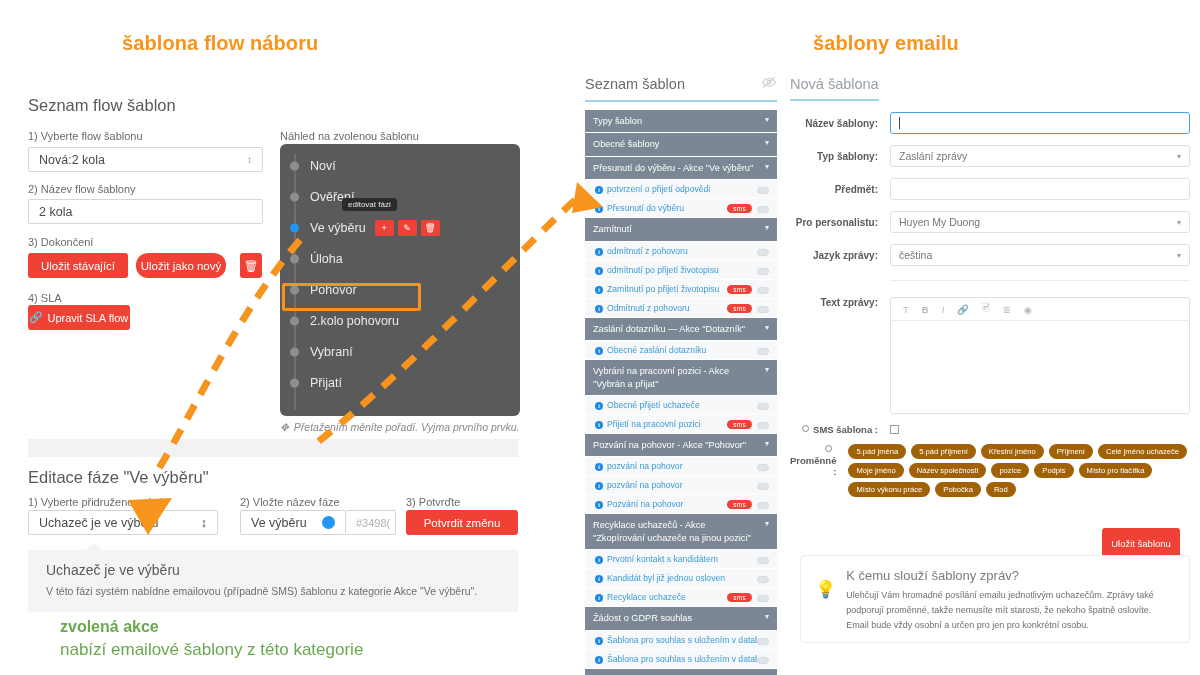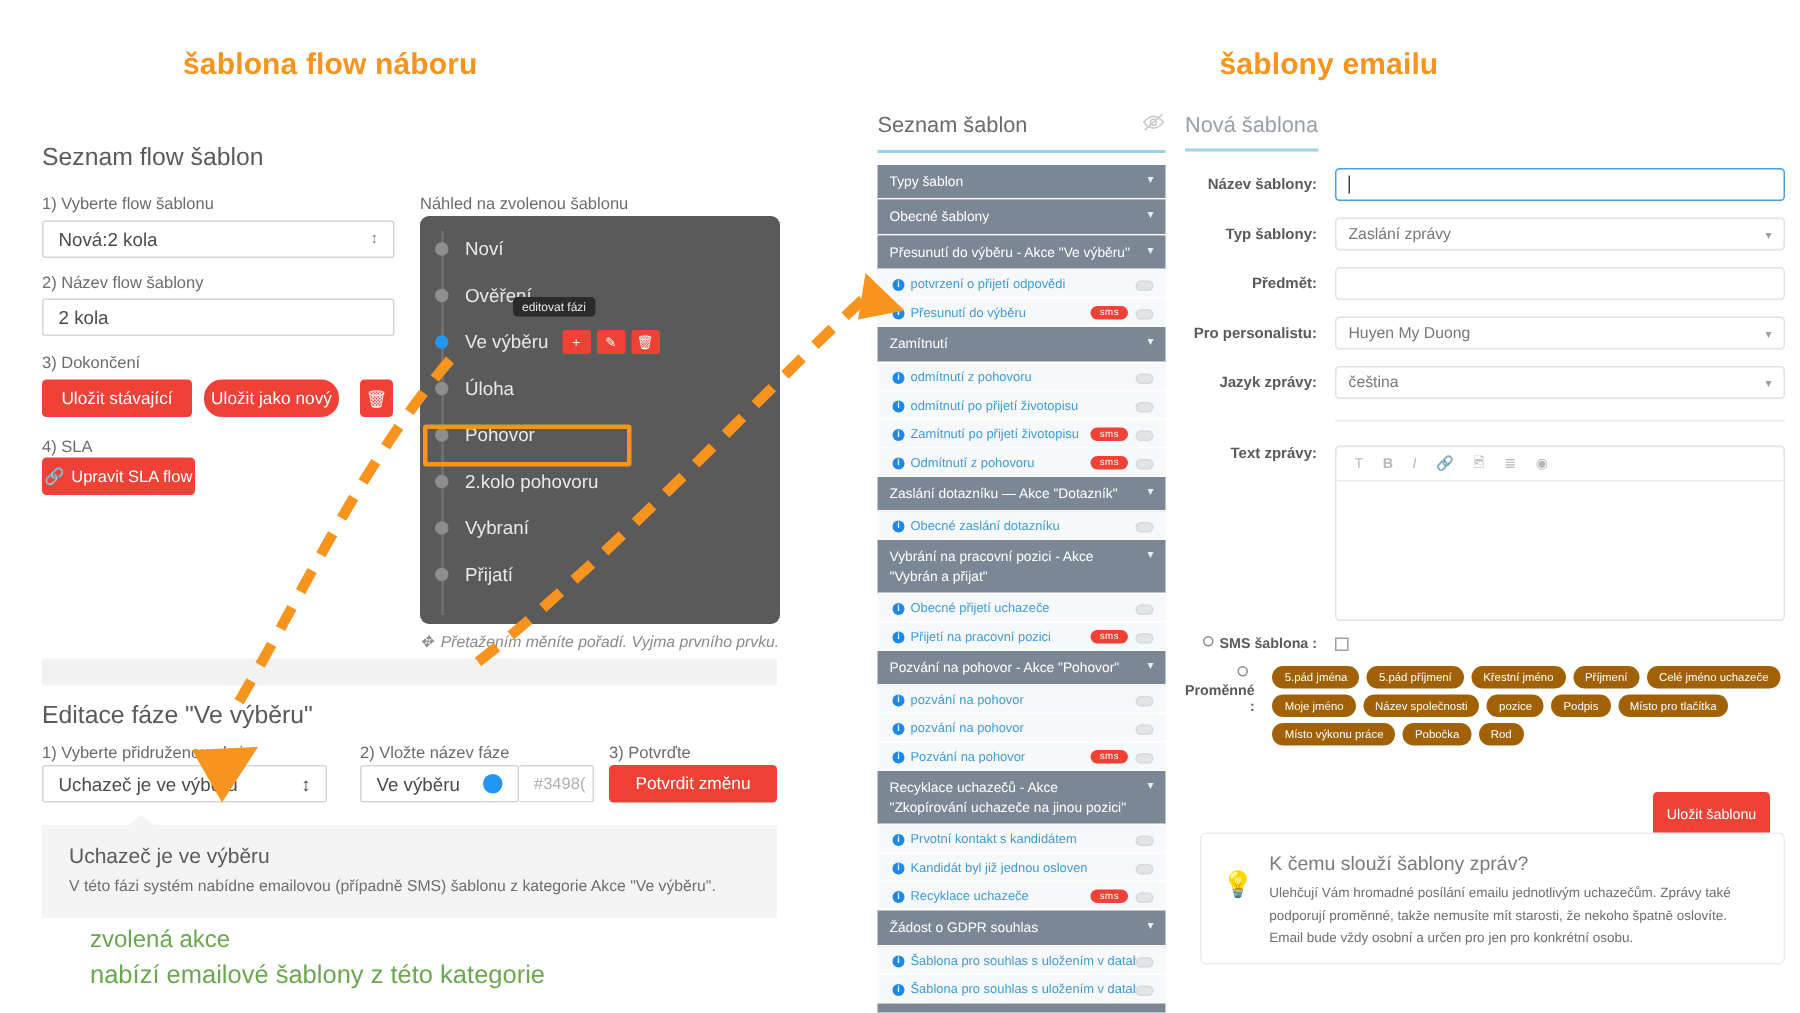--- a/index.html
+++ b/index.html
@@ -125,21 +125,21 @@
   }
   #info-box .caret-up {
     position:absolute; left:58px; top:-7px; width:0; height:0;
     border-left:8px solid transparent; border-right:8px solid transparent;
     border-bottom:7px solid #f4f4f4;
   }
   #info-title { position:absolute; left:18px; top:12px; font-size:14px; color:#5a5a5a; }
   #info-text  { position:absolute; left:18px; top:35px; font-size:10.5px; color:#6e6e6e;text-align:right; }
 
   .green-note { position:absolute; color:#6aa84f; }
-  #green1 { left:60px; top:618px; font-size:16px; font-weight:normal; }
+  #green1 { left:60px; top:618px; font-size:16px; font-weight:bold; }
   #green2 { left:60px; top:640px; font-size:17px; }
 
   
   #mid-panel { position:absolute; left:585px; top:75px; width:192px; }
   #mid-head {
     display:flex; align-items:center; justify-content:space-between;
     border-bottom:2px solid #9fd4e8; padding-bottom:7px;
   }
   #mid-head .t { font-size:14.5px; color:#6b6b6b; }
   #eye-slash { opacity:.45; }

